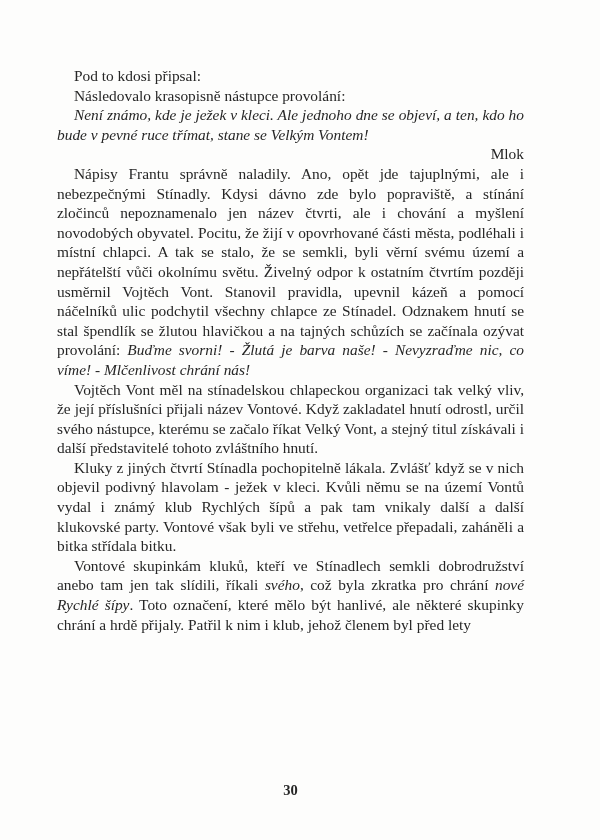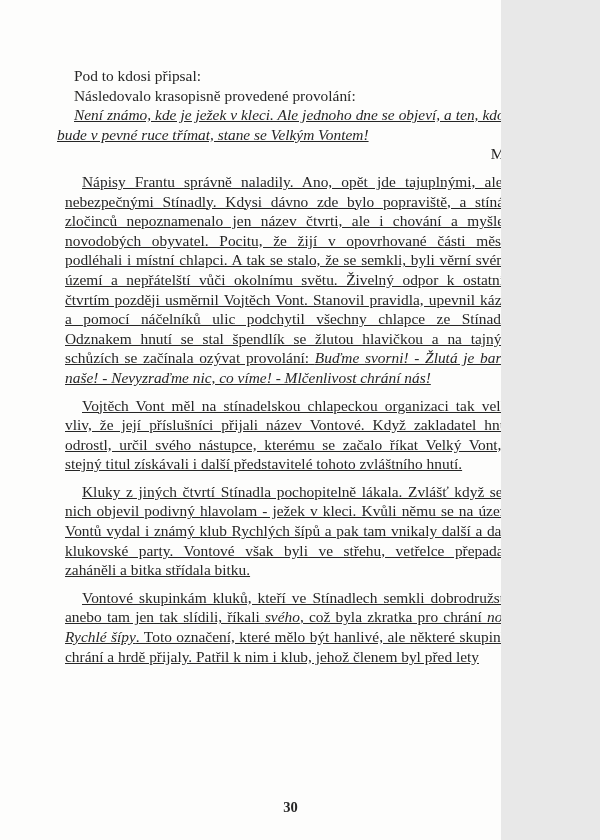--- a/index.html
+++ b/index.html
@@ -2,69 +2,68 @@
 <html><head>
 <meta charset="utf-8">
 <style>
   html, body {
     margin: 0;
     padding: 0;
     background: #e8e8e8;
   }
   .page {
     position: relative;
-    width: 501px;
+    width: 600px;
     height: 840px;
     background: #fdfdfc;
     overflow: hidden;
     font-family: "Liberation Serif", "DejaVu Serif", serif;
     color: #262626;
   }
   .content {
     position: absolute;
     left: 57px;
     top: 66px;
     width: 467px;
     font-size: 15.4px;
     line-height: 19.6px;
   }
   .content p { margin: 0; }
   .indent { text-indent: 17px; }
-  .justify { text-align: justify; text-decoration: underline; }
+  .justify { text-align: justify; }
   .italic { font-style: italic; }
   .gap-after { margin-bottom: 19.6px; }
   .attribution {
     text-align: right;
     margin-bottom: 21px;
   }
-  .body-text p { margin: 8px; }
+  .body-text p { margin: 0; }
   .body-text em { font-style: italic; }
   .footer {
     position: absolute;
     left: 57px;
     top: 781px;
     width: 467px;
     text-align: center;
-    margin-top: 17px;
   }
   .page-number {
     font-weight: bold;
     font-size: 14.5px;
   }
 </style>
 </head>
 <body>
 
 <div class="page">
   <div class="content">
 
     <p class="indent gap-after">Pod to kdosi připsal:</p>
 
 
-    <p class="indent gap-after">Následovalo krasopisně provedené provolání:</p>
+    <p class="indent gap-after">Následovalo krasopisně nástupce provolání:</p>
 
     <p class="indent italic justify">Není známo, kde je ježek v kleci. Ale jednoho dne se objeví, a ten, kdo ho bude v pevné ruce třímat, stane se Velkým Vontem!</p>
 
     <p class="attribution">Mlok</p>
 
     <div class="body-text">
 
       <p class="indent justify"><span>Nápisy Frantu správně naladily. Ano, opět jde tajuplnými, ale i nebezpečnými Stínadly. Kdysi dávno zde bylo popraviště, a stínání zločinců nepoznamenalo jen název čtvrti, ale i chování a myšlení novodobých obyvatel. Pocitu, že žijí v opovrhované části města, podléhali i místní chlapci. A tak se stalo, že se semkli, byli věrní svému území a nepřátelští vůči okolnímu světu. Živelný odpor k ostatním čtvrtím později usměrnil Vojtěch Vont. Stanovil pravidla, upevnil kázeň a pomocí náčelníků ulic podchytil všechny chlapce ze Stínadel. Odznakem hnutí se stal špendlík se žlutou hlavičkou a na tajných schůzích se začínala ozývat provolání: </span><em>Buďme svorni! - Žlutá je barva naše! - Nevyzraďme nic, co víme! - Mlčenlivost chrání nás!</em></p>
 
       <p class="indent justify">Vojtěch Vont měl na stínadelskou chlapeckou organizaci tak velký vliv, že její příslušníci přijali název Vontové. Když zakladatel hnutí odrostl, určil svého nástupce, kterému se začalo říkat Velký Vont, a stejný titul získávali i další představitelé tohoto zvláštního hnutí.</p>

